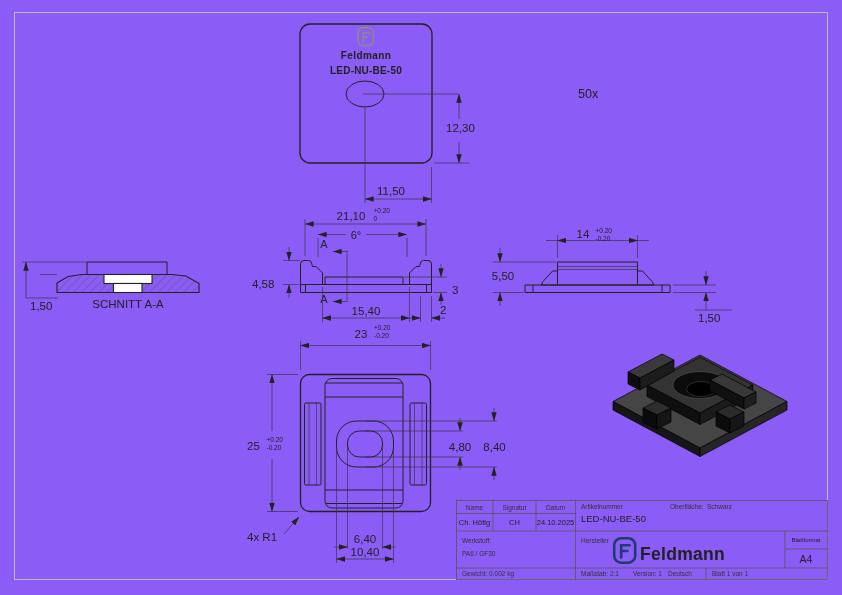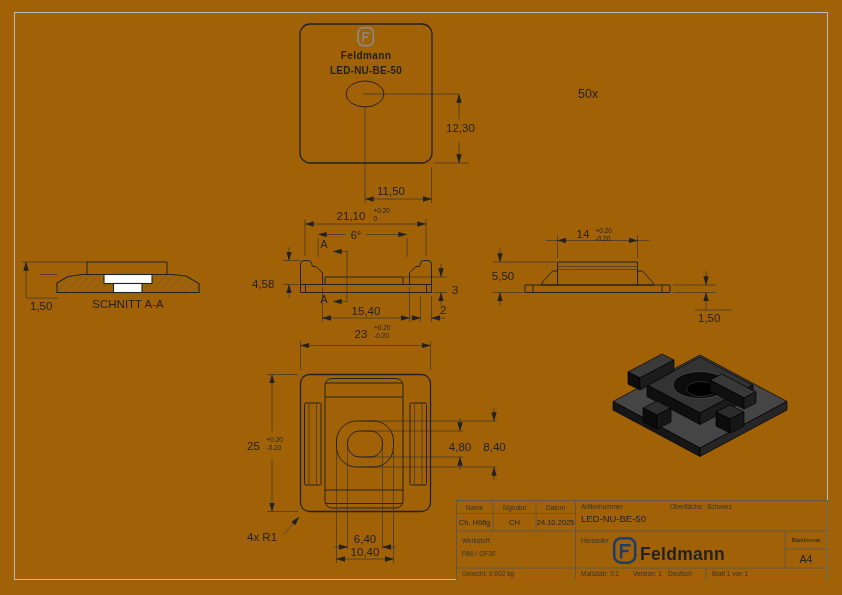--- a/index.html
+++ b/index.html
@@ -1,16 +1,16 @@
 <!DOCTYPE html>
 <html><head>
 <meta charset="utf-8">
 <style>
   html,body{margin:0;padding:0;background:#fff;}
-  .stage{position:relative;width:842px;height:595px;background:#a16207;overflow:hidden;
+  .stage{position:relative;width:842px;height:595px;background:#8b5cf6;overflow:hidden;
          font-family:"Liberation Sans",sans-serif;}
   svg text{font-family:"Liberation Sans",sans-serif;fill:#222;}
   .ln{fill:none;stroke:#222;stroke-width:1.3;stroke-linejoin:round;}
   .ln2{fill:none;stroke:#222;stroke-width:1;stroke-linejoin:round;}
   .tn{fill:none;stroke:#333;stroke-width:0.65;}
   .dimtxt{font-size:11.5px;}
   .toltxt{font-size:6.5px;}
   .white{fill:#fff;stroke:#222;stroke-width:1.1;}
   .tb{stroke:#555;stroke-width:0.8;fill:none;}
   .tbl{font-size:6.5px;fill:#333;}

